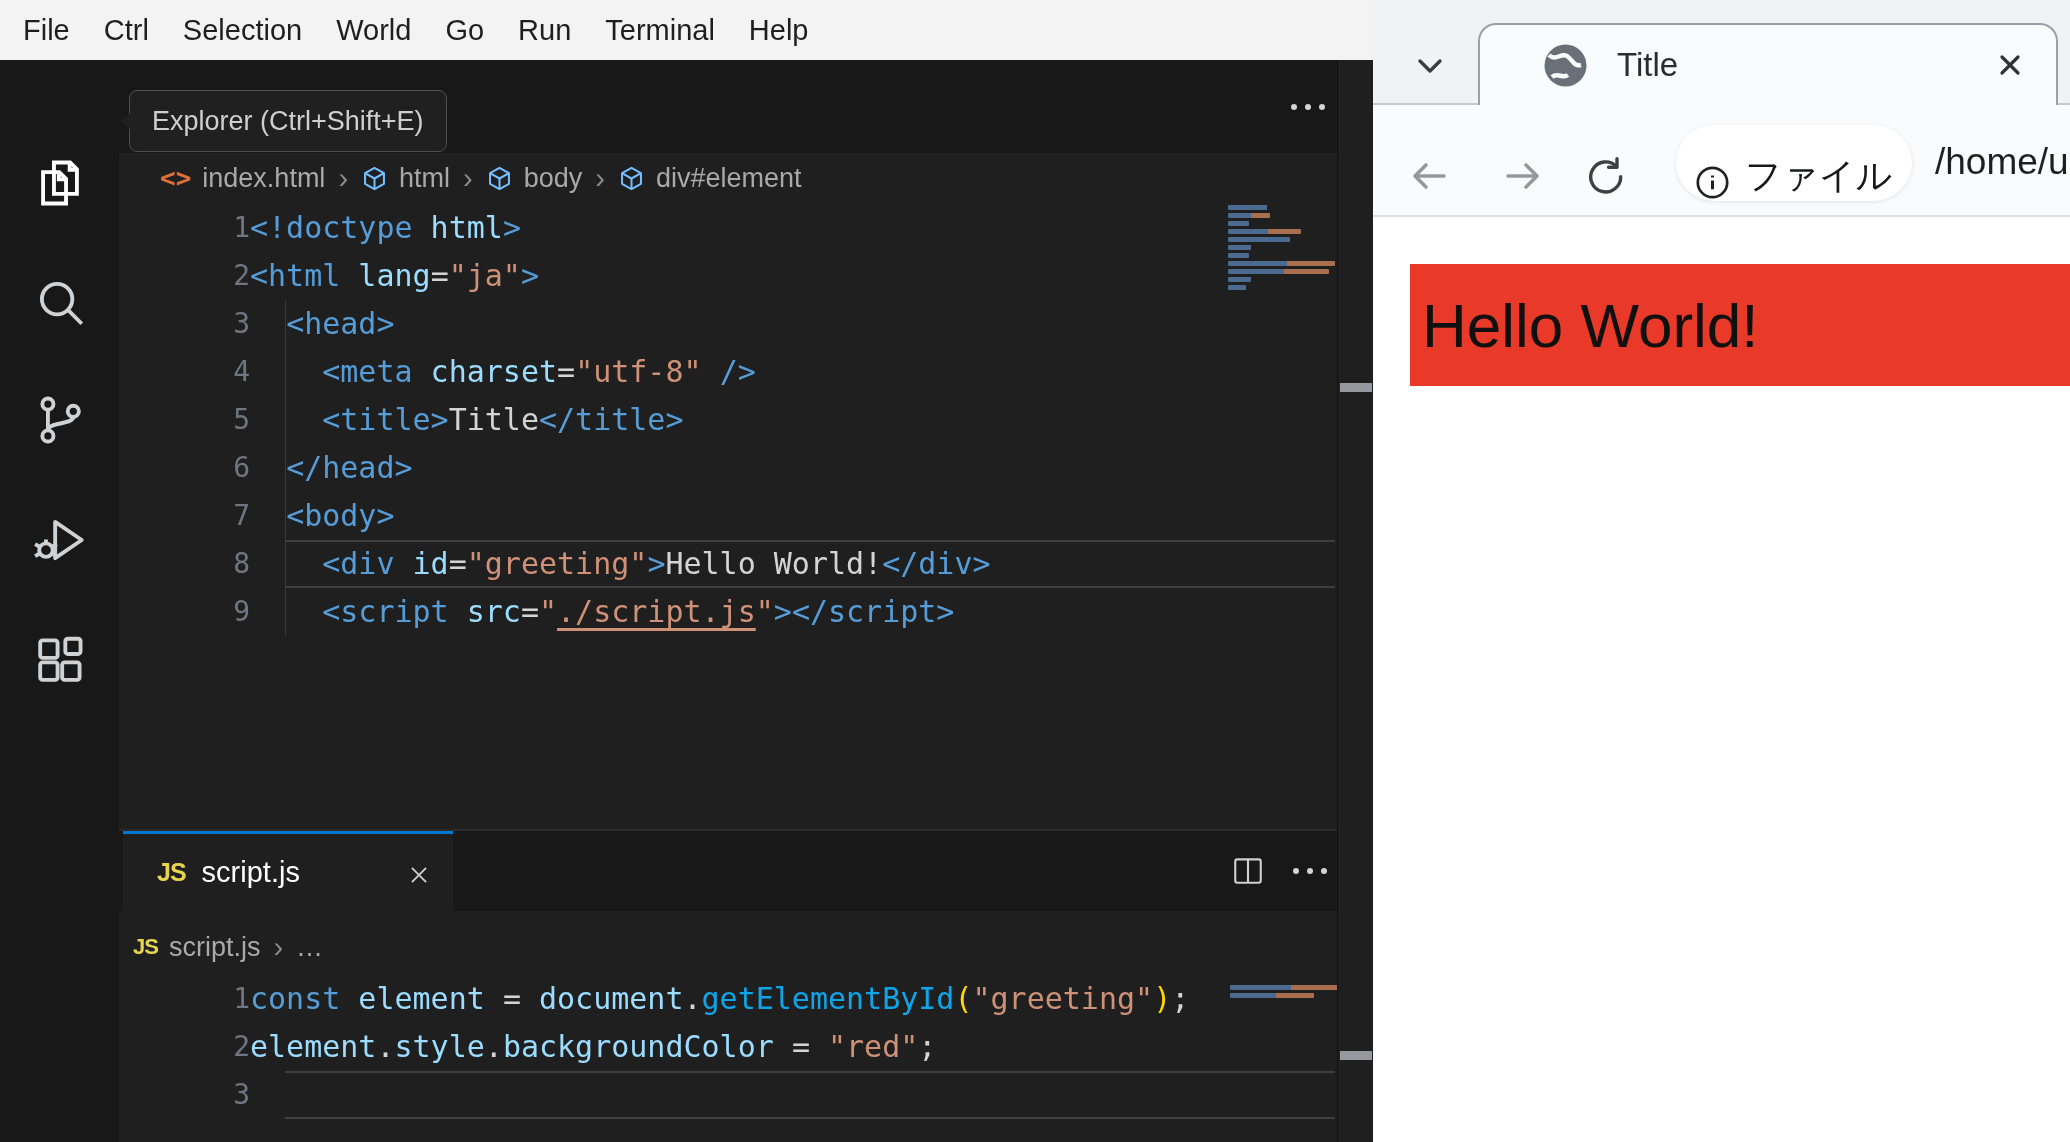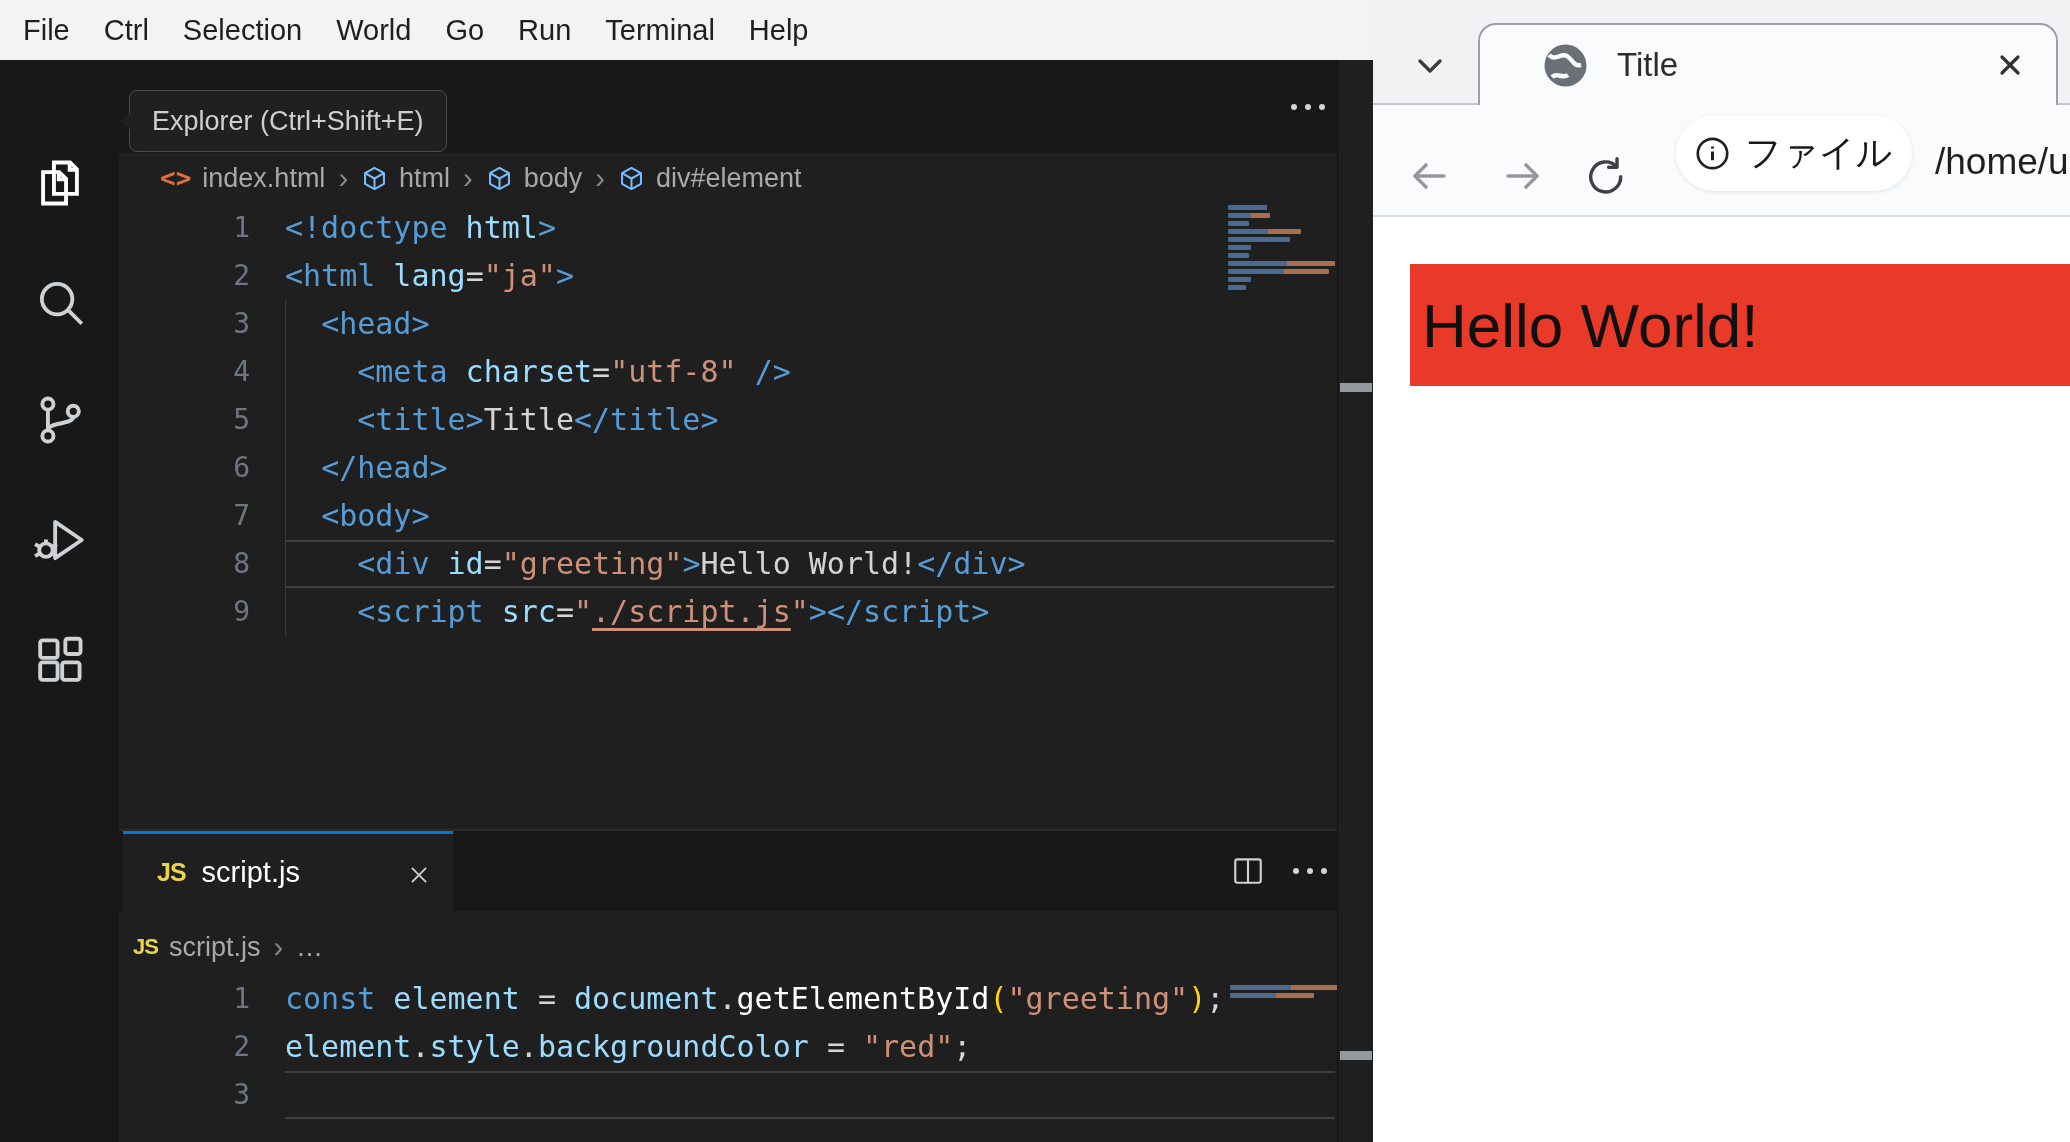--- a/index.html
+++ b/index.html
@@ -29,26 +29,26 @@
   .html-file-ico{color:#e0703a;font-weight:bold;font-size:26px;font-family:"DejaVu Sans Mono",monospace;}
   .cube{width:27px;height:27px;color:#75beff;}
   .cube svg{width:100%;height:100%;}
   .js-badge{color:#e8d44d;font-weight:bold;font-size:25px;letter-spacing:-1px;}
   
   .codearea{position:absolute;left:0;right:0;font-family:"DejaVu Sans Mono",monospace;}
   .codearea1{top:144px;}
   .codearea2{top:144px;}
   .row{display:flex;height:48px;line-height:48px;position:relative;}
   .ln{width:131px;flex:none;text-align:right;color:#6e7681;font-size:28px;}
-  .code{margin-left:35px;white-space:pre;font-size:30px;color:#d4d4d4;}
+  .code{white-space:pre;font-size:30px;color:#d4d4d4;}
   .row.guide::before{content:'';position:absolute;left:166px;top:0;bottom:0;width:1px;background:#373737;}
   .row.current::after{content:'';position:absolute;left:166px;right:2px;top:0;bottom:0;
       border-top:2px solid #3f3f3f;border-bottom:2px solid #3f3f3f;pointer-events:none;}
   .tok-tag{color:#569cd6;} .tok-attr{color:#9cdcfe;} .tok-str{color:#ce9178;}
-  .tok-text{color:#d4d4d4;} .tok-kw{color:#569cd6;} .tok-fn{color:#ffffff;}
+  .tok-text{color:#d4d4d4;} .tok-kw{color:#569cd6;} .tok-fn{color:#0ea5e9;}
   .tok-par{color:#ffd700;} .tok-punc{color:#d4d4d4;} .tok-ws{}
   .tok-link{color:#ce9178;text-decoration:underline;text-underline-offset:6px;}
   .minimap{position:absolute;width:112px;}
   .mm1{left:1109px;top:145px;}
   .mm2{left:1111px;top:154px;}
   .mmbar{height:5px;margin-bottom:3px;border-radius:1px;}
   
   .paneldiv{position:absolute;left:119px;top:829px;width:1218px;height:2px;background:#2a2a2a;}
   .panel{position:absolute;left:119px;top:831px;width:1218px;height:311px;background:#1f1f1f;}
   .tabbar2{position:absolute;left:0;top:0;right:0;height:80px;background:#181818;}
@@ -80,22 +80,22 @@
         border:2px solid #9aa0a6;border-bottom:none;border-radius:18px 18px 0 0;z-index:2;
         box-sizing:border-box;display:flex;align-items:center;padding-left:62px;gap:28px;}
   .globe{width:47px;height:47px;flex:none;}
   .btab-title{font-size:33px;color:#2a2c2e;}
   .btab-close{position:absolute;right:30px;top:24px;width:32px;height:32px;color:#303234;}
   .btab-close svg{width:100%;height:100%;}
   .btoolbar{position:absolute;left:0;top:105px;right:0;height:110px;background:#fafbfc;}
   .navico{position:absolute;top:50px;width:46px;height:42px;}
   .navico svg{width:100%;height:100%;}
   .back{left:33px;color:#95999d;} .fwd{left:127px;color:#95999d;} .reload{left:209px;color:#3f4043;}
-  .chip{position:absolute;left:303px;top:10px;width:236px;height:76px;border-radius:38px;background:#ffffff;
-        box-shadow:0 1px 4px rgba(0,0,0,0.10);display:flex;align-items:center;padding-left:18px;gap:14px;box-sizing:border-box;}
+  .chip{position:absolute;left:303px;top:20px;width:236px;height:76px;border-radius:38px;background:#ffffff;
+        box-shadow:0 1px 4px rgba(0,0,0,0.10);display:flex;align-items:flex-end;padding-left:18px;gap:14px;box-sizing:border-box;}
   .info-ico{width:37px;height:37px;flex:none;}
   .chip-label{font-size:36px;color:#17181a;}
   .urltext{position:absolute;left:562px;top:36px;font-size:37px;color:#1d1f21;white-space:nowrap;}
   .psep{position:absolute;left:0;top:215px;right:0;height:2px;background:#dcdee0;}
   .redbanner{position:absolute;left:37px;top:264px;width:660px;height:122px;
         display:flex;align-items:center;padding-left:12px;box-sizing:border-box;
         font-size:62px;color:#101010;}
 </style>
 </head>
 <body>

